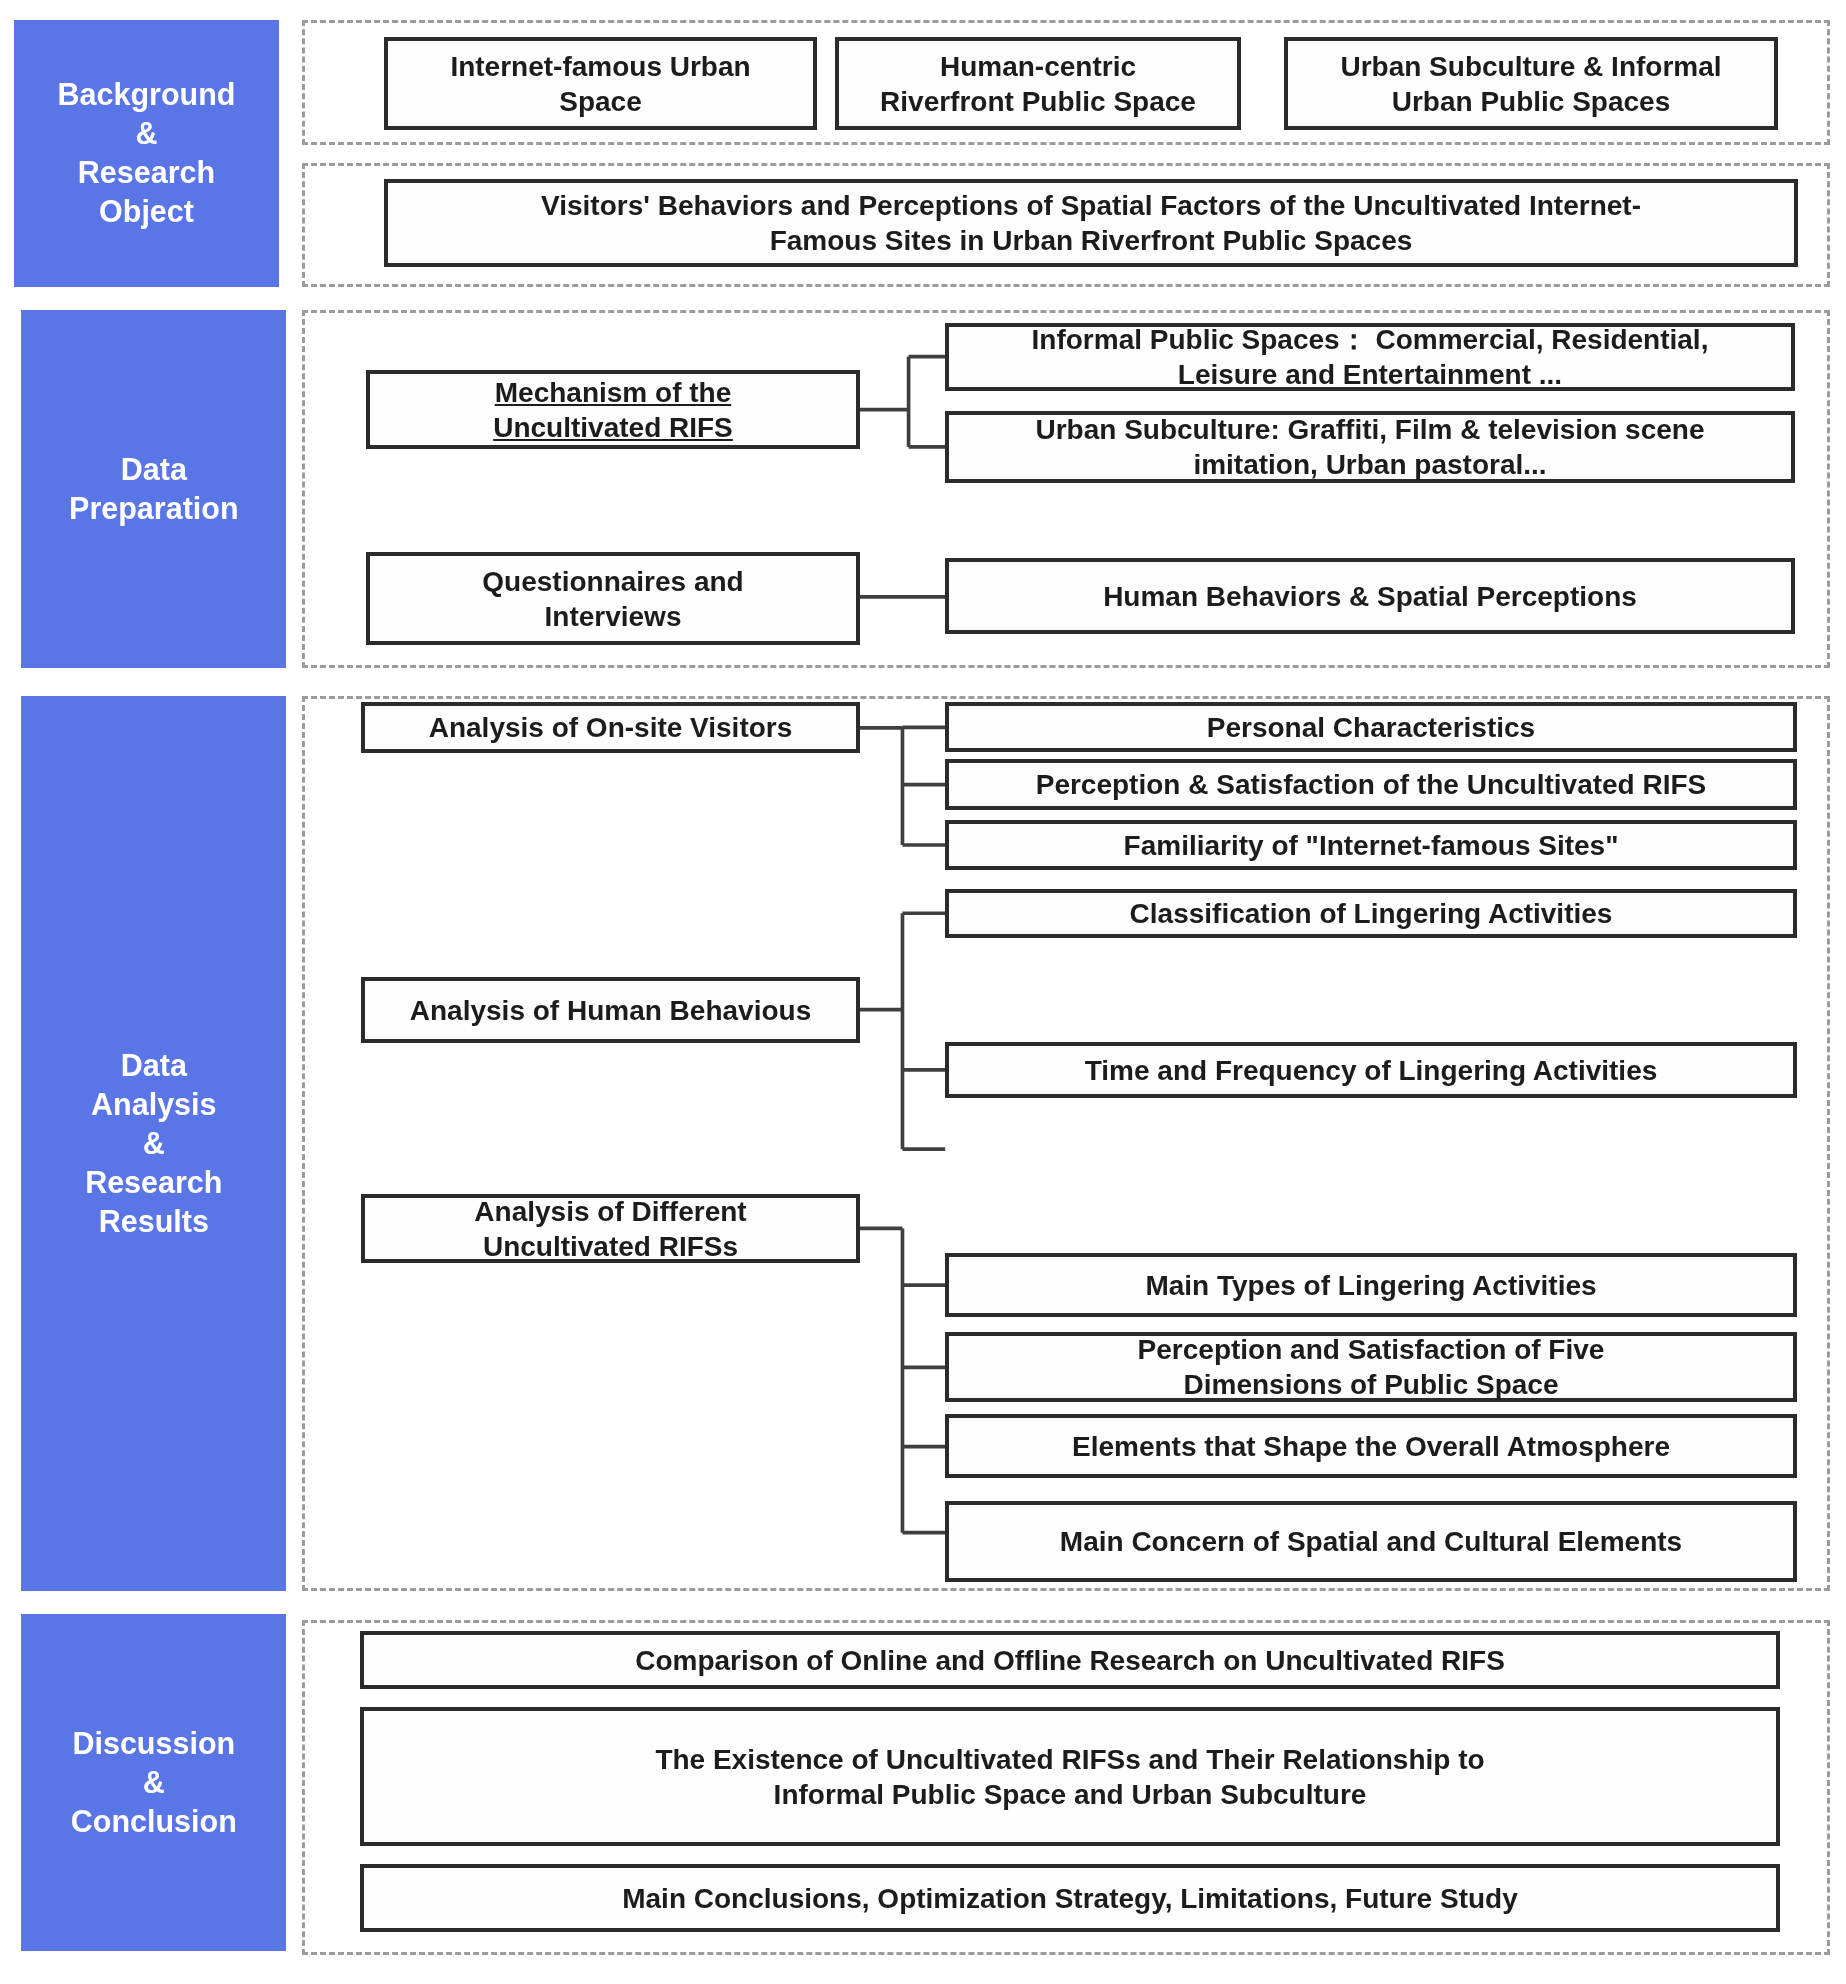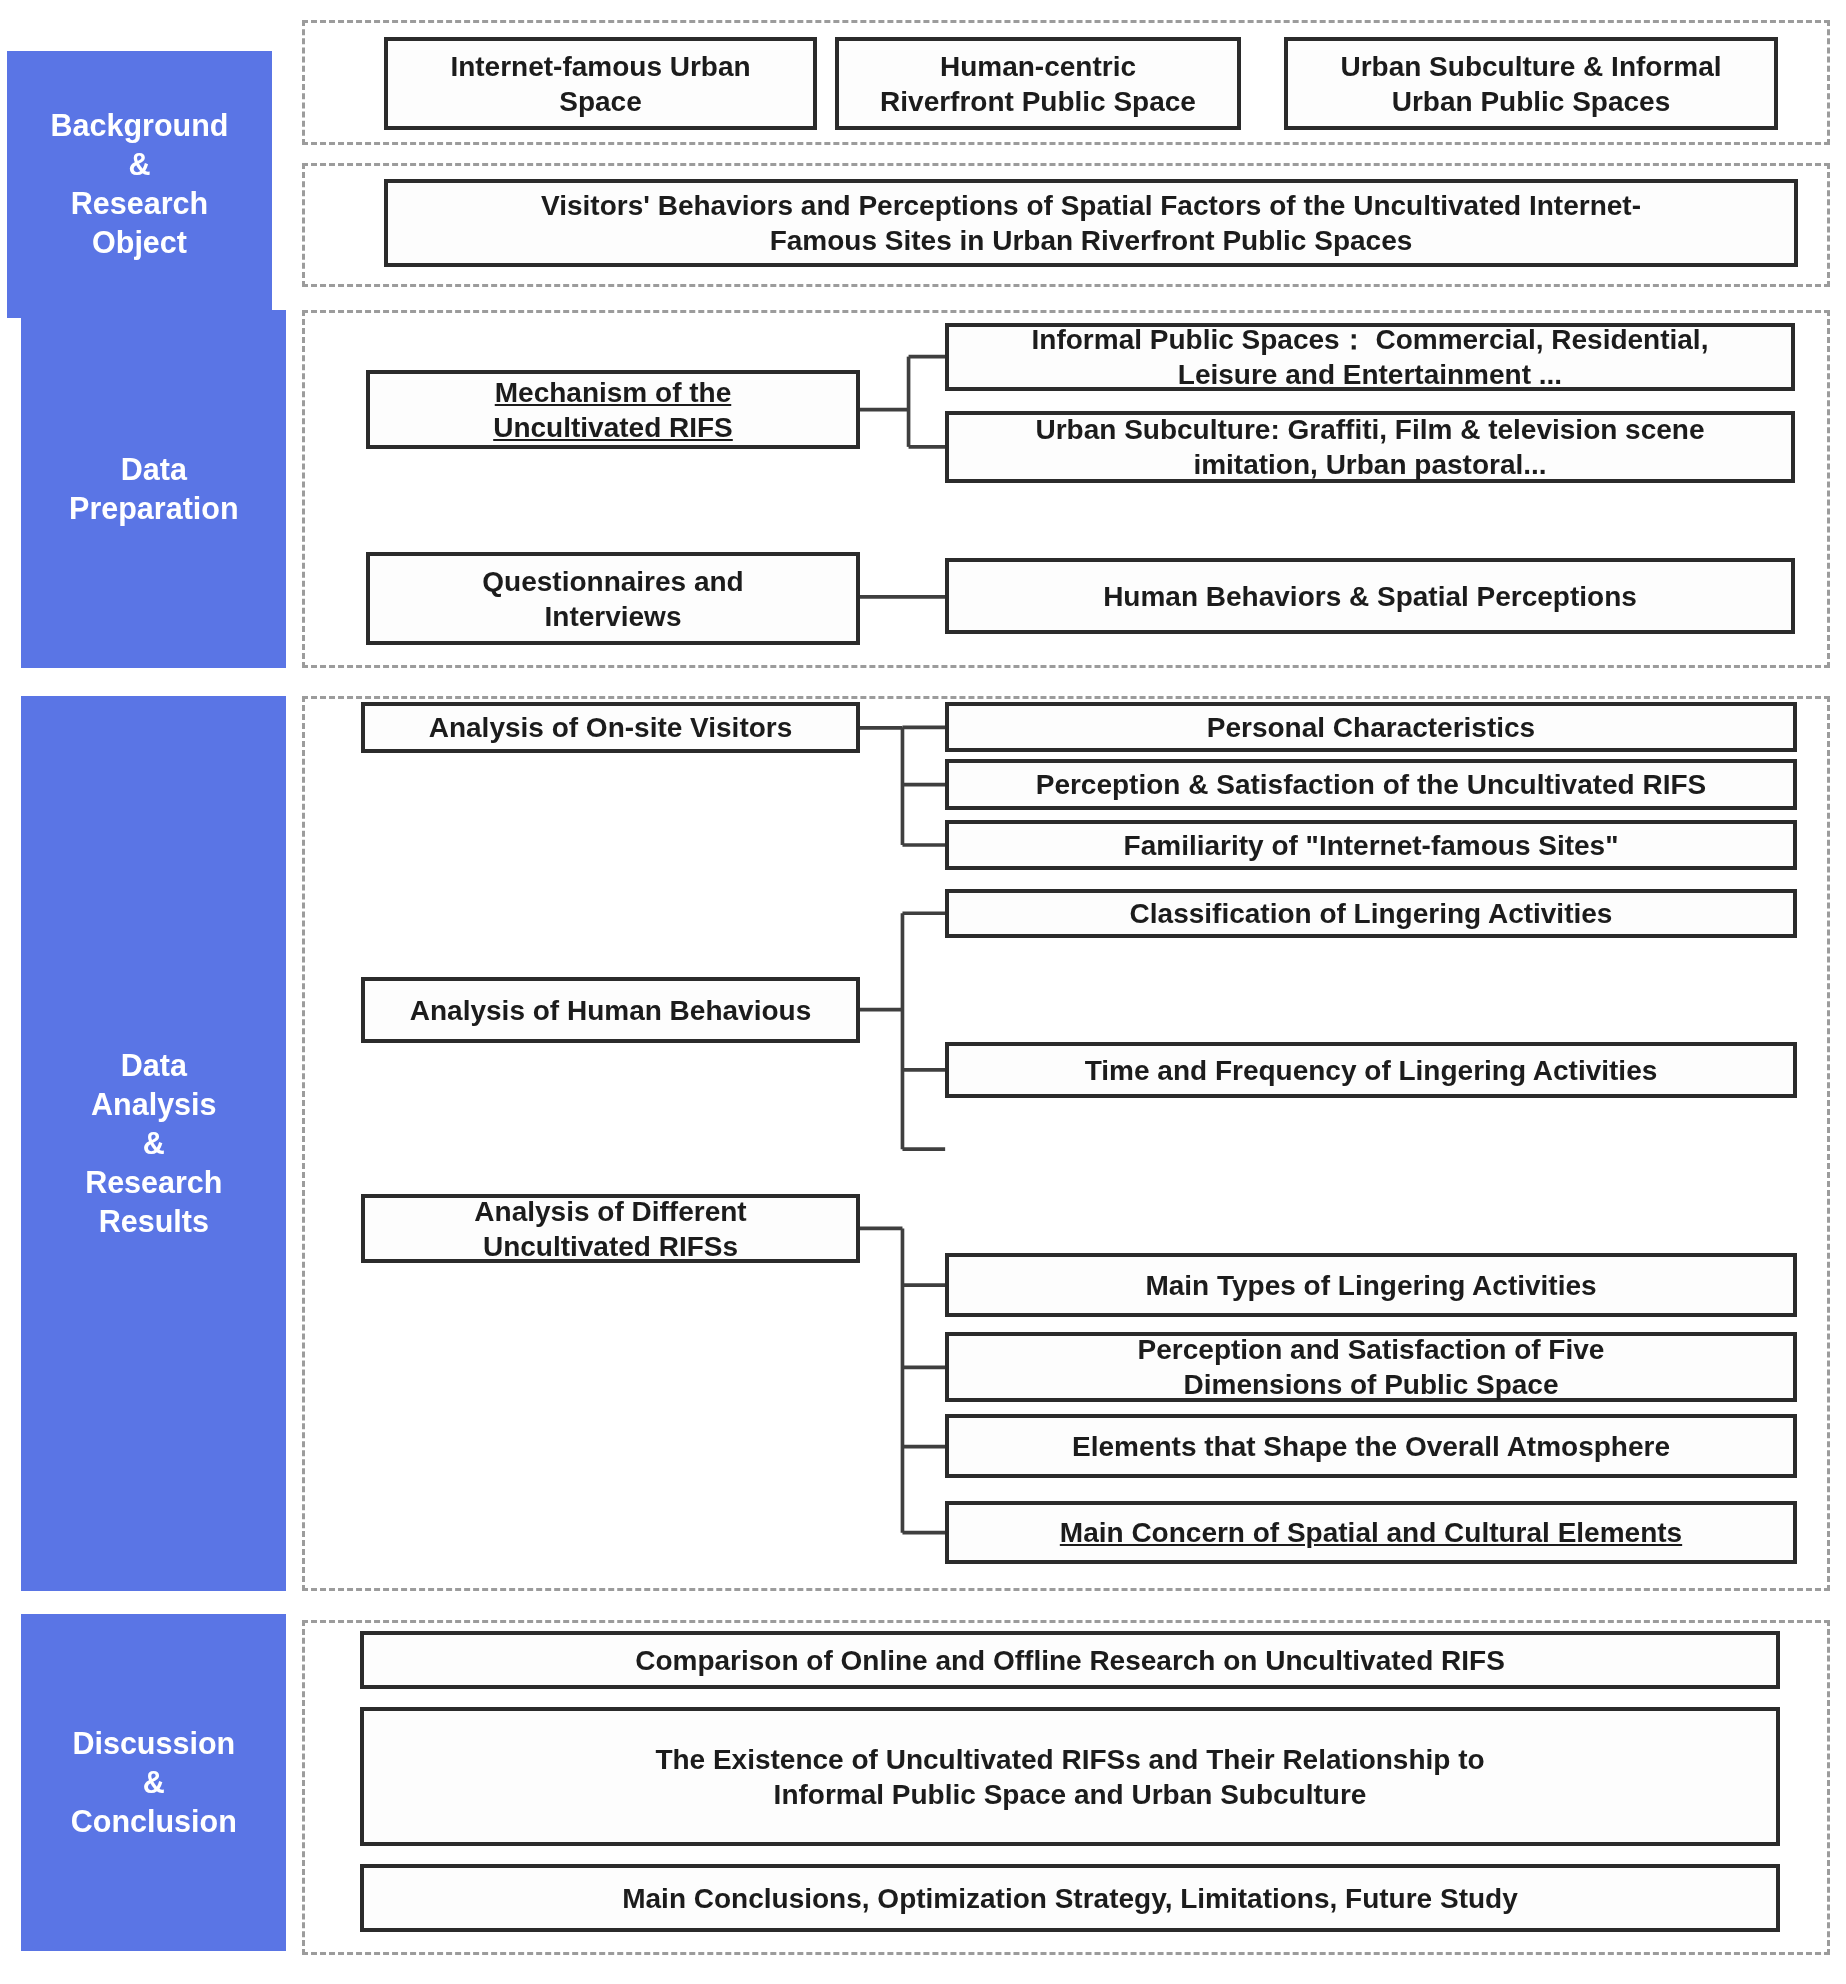--- a/index.html
+++ b/index.html
@@ -33,21 +33,21 @@
     white-space:pre-line;
     padding:2.4px 12.2px;
   }
   svg.conn{position:absolute;left:0;top:0;pointer-events:none;}
 </style>
 </head>
 <body>
 
 <div class="page">
 
-  <div class="abs hdr" style="left:7px;top:19.5px;width:265px;height:267px;margin-top:31px;">Background
+  <div class="abs hdr" style="left:14px;top:19.5px;width:265px;height:267px;">Background
 &amp;
 Research
 Object</div>
   <div class="abs hdr" style="left:21.3px;top:310px;width:265px;height:358px;">Data
 Preparation</div>
   <div class="abs hdr" style="left:21.3px;top:696px;width:265px;height:895px;">Data
 Analysis
 &amp;
 Research
 Results</div>
@@ -119,21 +119,21 @@
   <div class="abs bx" style="left:361px;top:977px;width:499px;height:66px;">Analysis of Human Behavious</div>
   <div class="abs bx" style="left:945px;top:889px;width:852px;height:49px;">Classification of Lingering Activities</div>
   <div class="abs bx" style="left:945px;top:1042px;width:852px;height:56px;">Time and Frequency of Lingering Activities</div>
 
   <div class="abs bx" style="left:361px;top:1194px;width:499px;height:69px;">Analysis of Different
 Uncultivated RIFSs</div>
   <div class="abs bx" style="left:945px;top:1253px;width:852px;height:64px;">Main Types of Lingering Activities</div>
   <div class="abs bx" style="left:945px;top:1332px;width:852px;height:70px;">Perception and Satisfaction of Five
 Dimensions of Public Space</div>
   <div class="abs bx" style="left:945px;top:1414px;width:852px;height:64px;">Elements that Shape the Overall Atmosphere</div>
-  <div class="abs bx" style="left:945px;top:1501px;width:852px;height:63px;text-decoration:underline;">Main Concern of Spatial and Cultural Elements</div>
+  <div class="abs bx" style="left:945px;top:1501px;width:852px;height:81px;">Main Concern of Spatial and Cultural Elements</div>
 
   <div class="abs bx" style="left:360px;top:1631px;width:1420px;height:58px;">Comparison of Online and Offline Research on Uncultivated RIFS</div>
   <div class="abs bx" style="left:360px;top:1707px;width:1420px;height:139px;">The Existence of Uncultivated RIFSs and Their Relationship to
 Informal Public Space and Urban Subculture</div>
   <div class="abs bx" style="left:360px;top:1864px;width:1420px;height:68px;text-align:center;">Main Conclusions, Optimization Strategy, Limitations, Future Study</div>
 
 </div>
 
 
 </body></html>

